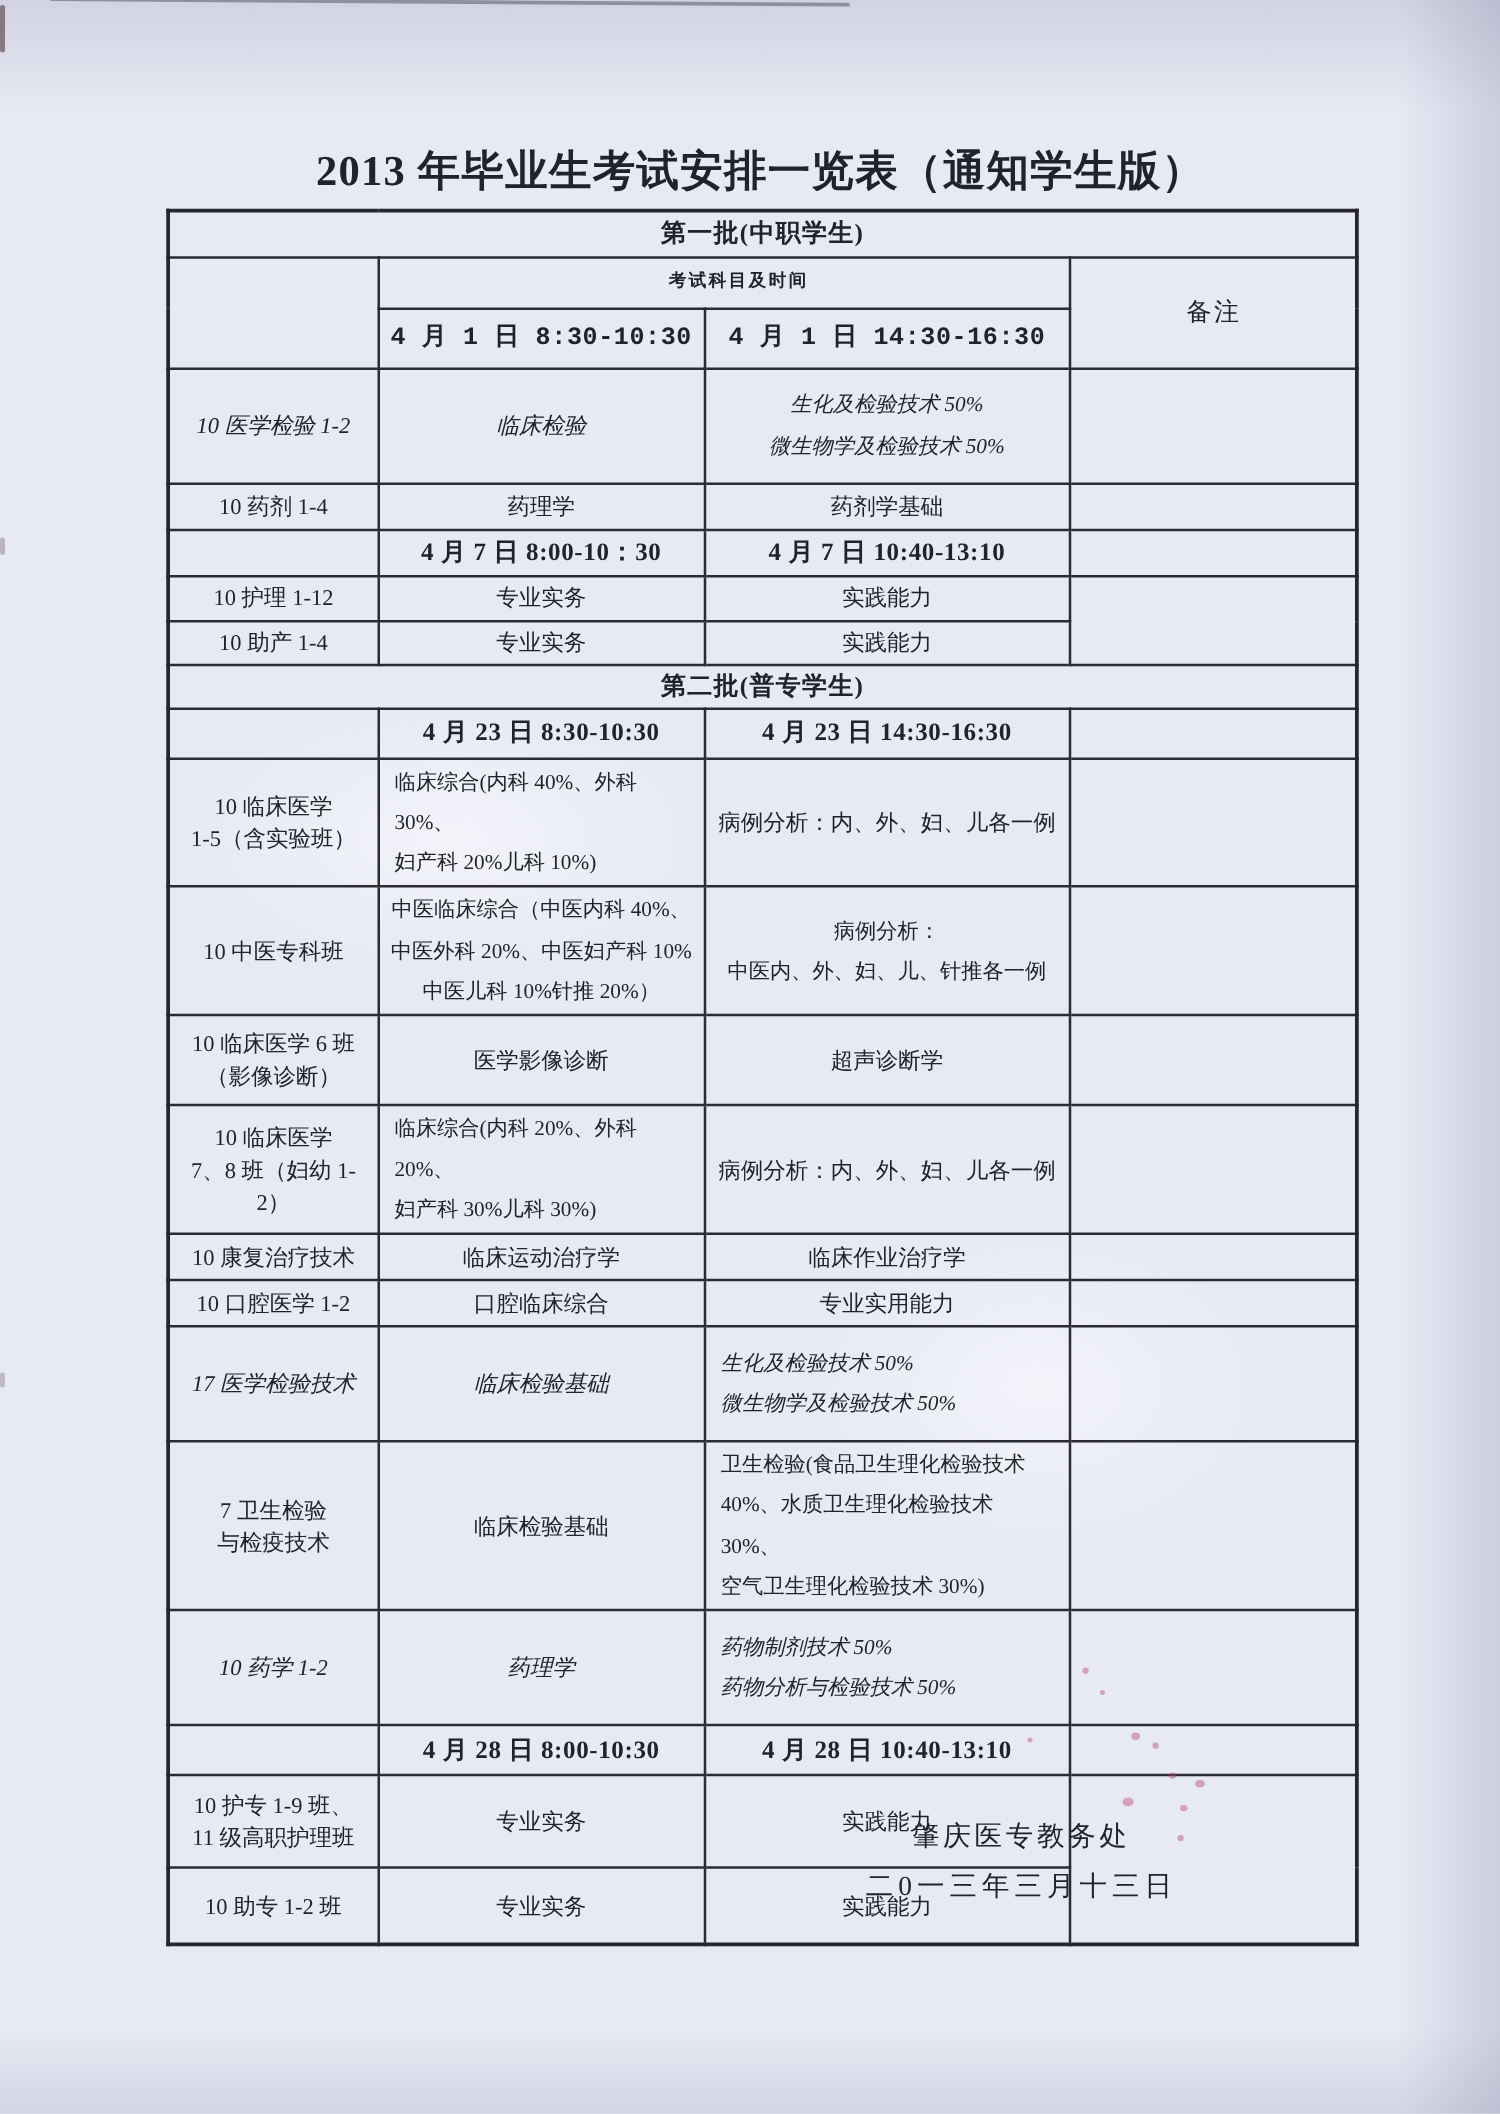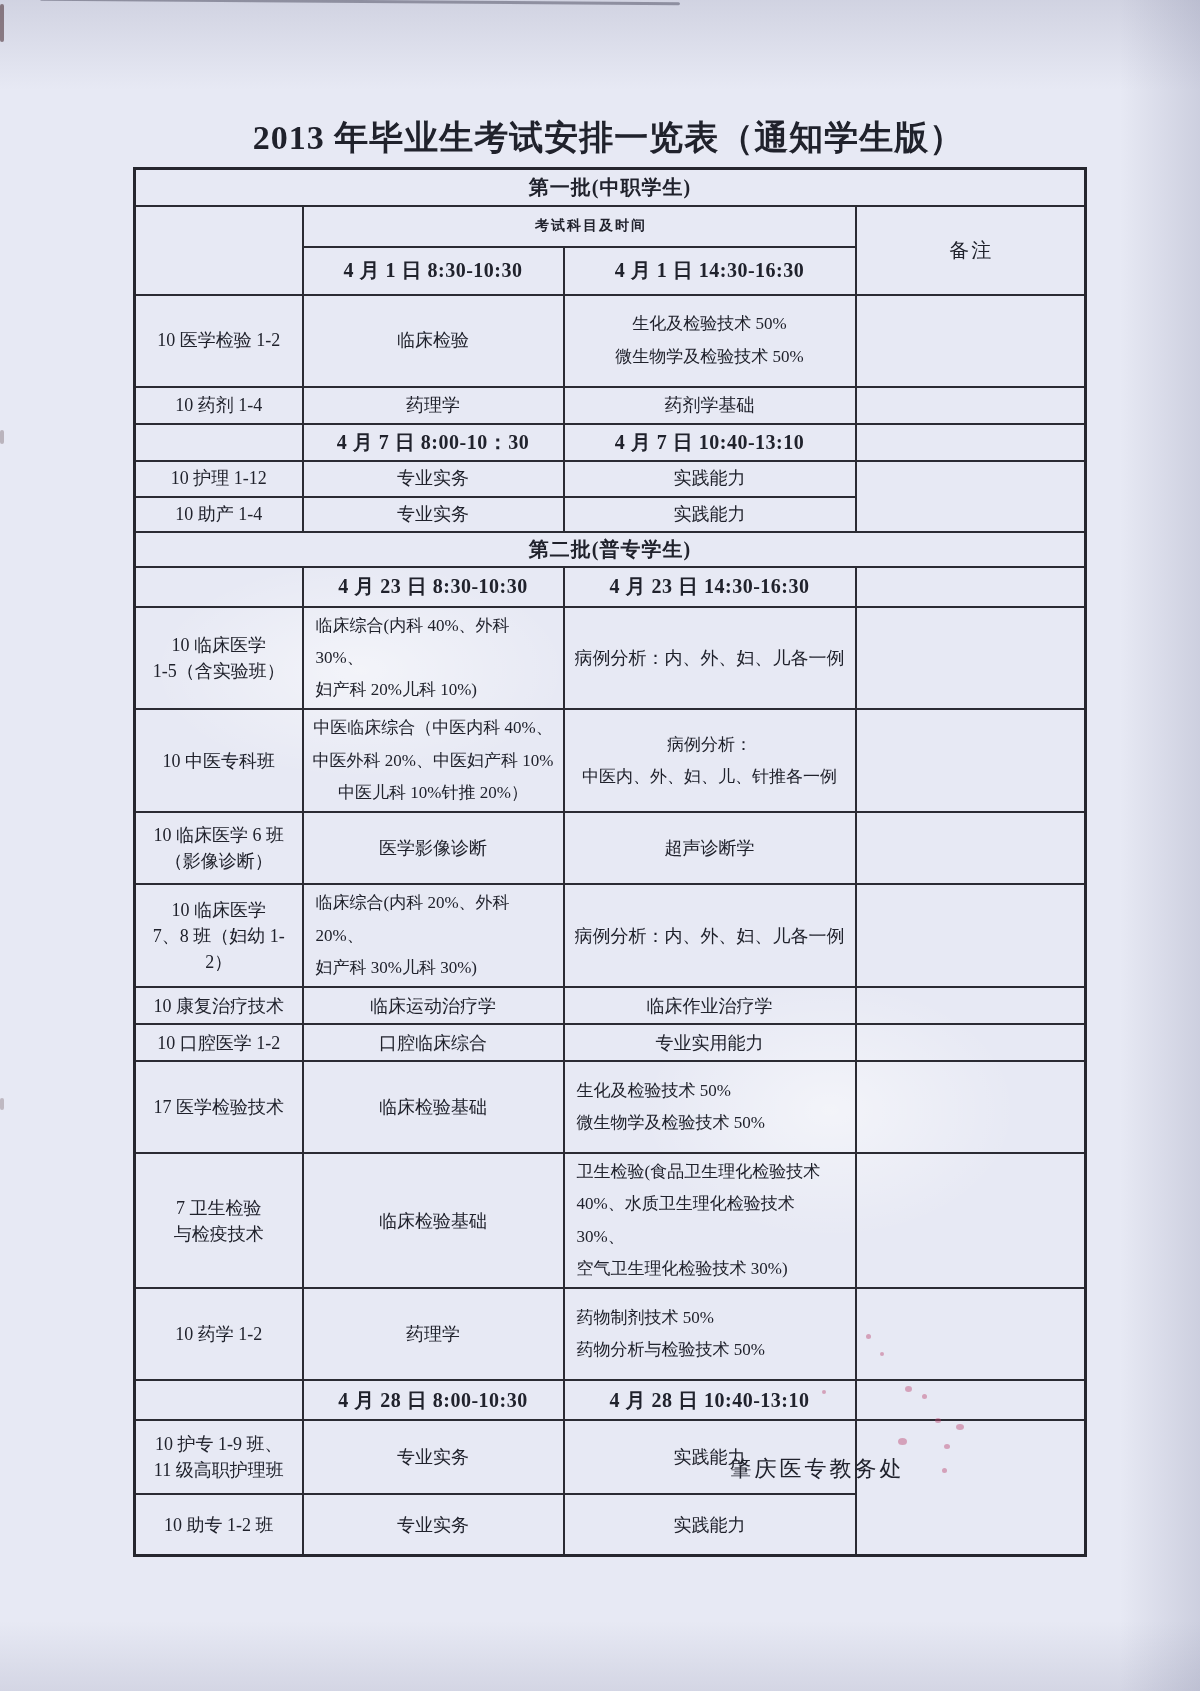--- a/index.html
+++ b/index.html
@@ -38,23 +38,23 @@
     text-align:center;vertical-align:middle;
     font-size:18px;line-height:1.45;padding:2px 8px;
     white-space:pre-line;overflow:hidden;
   }
   td.banner{font-weight:bold;font-size:20px;letter-spacing:1px;}
   td.hdr{font-weight:bold;font-size:14px;letter-spacing:2px;padding-left:32px;}
   td.hdr2{font-size:20px;letter-spacing:2px;padding-left:10px;}
   td.date{font-weight:bold;font-size:20px;letter-spacing:.5px;}
   td.ml{font-size:17px;line-height:1.9;}
   td.al{text-align:left;padding-left:12px;}
-  tr.h35{height:35px;}tr.h36{height:36px;}tr.h37{height:37px;}tr.h38{height:48px;}
+  tr.h35{height:35px;}tr.h36{height:36px;}tr.h37{height:37px;}tr.h38{height:48px;font-family:Liberation Mono, monospace;}
   tr.h40{height:40px;padding-left:40px;}tr.h41{height:41px;}tr.h61{height:61px;}tr.h72{height:72px;}
-  tr.h74{height:74px;}tr.h75{height:92px;}tr.h100{height:100px;}tr.h120{height:120px;}
+  tr.h74{height:74px;}tr.h75{height:92px;font-style:italic;}tr.h100{height:100px;}tr.h120{height:120px;}
   
   .footer{position:absolute;left:617px;top:1449px;width:400px;text-align:center;}
   .footer .org{font-size:22px;letter-spacing:3px;line-height:40px;}
   .footer .fdate{font-size:22px;letter-spacing:4px;line-height:40px;}
   
   .stain{position:absolute;border-radius:50%;background:rgba(186,62,104,.42);filter:blur(.6px);}
 </style>
 </head>
 <body>
 
@@ -216,20 +216,21 @@
       <tr class="h61">
         <td>10 助专 1-2 班</td>
         <td>专业实务</td>
         <td>实践能力</td>
       </tr>
     </tbody>
   </table>
 
   <div class="footer">
     <div class="org">肇庆医专教务处</div>
+    <div class="fdate">二0一三年三月十三日</div>
   </div>
 
   <div class="stain" style="left:866px;top:1334px;width:5px;height:5px;"></div>
   <div class="stain" style="left:880px;top:1352px;width:4px;height:4px;"></div>
   <div class="stain" style="left:905px;top:1386px;width:7px;height:6px;"></div>
   <div class="stain" style="left:922px;top:1394px;width:5px;height:5px;"></div>
   <div class="stain" style="left:935px;top:1418px;width:6px;height:5px;"></div>
   <div class="stain" style="left:956px;top:1424px;width:8px;height:6px;"></div>
   <div class="stain" style="left:898px;top:1438px;width:9px;height:7px;"></div>
   <div class="stain" style="left:944px;top:1444px;width:6px;height:5px;"></div>

